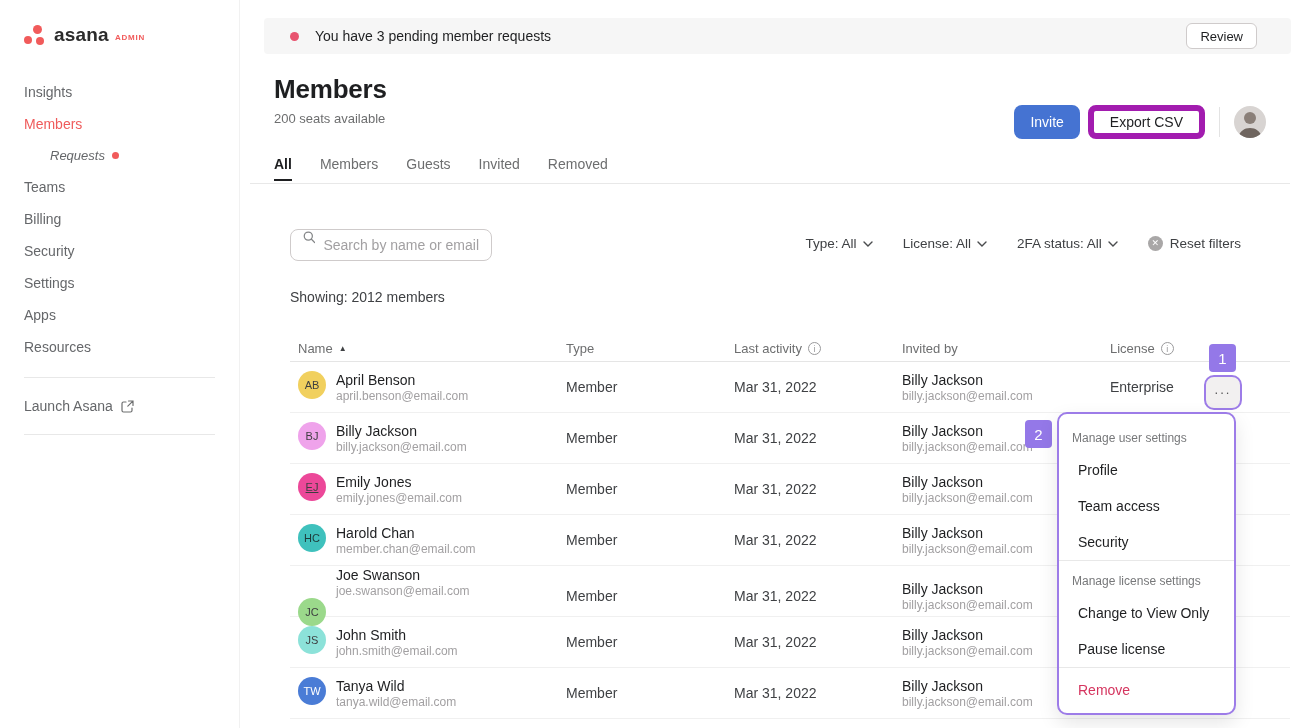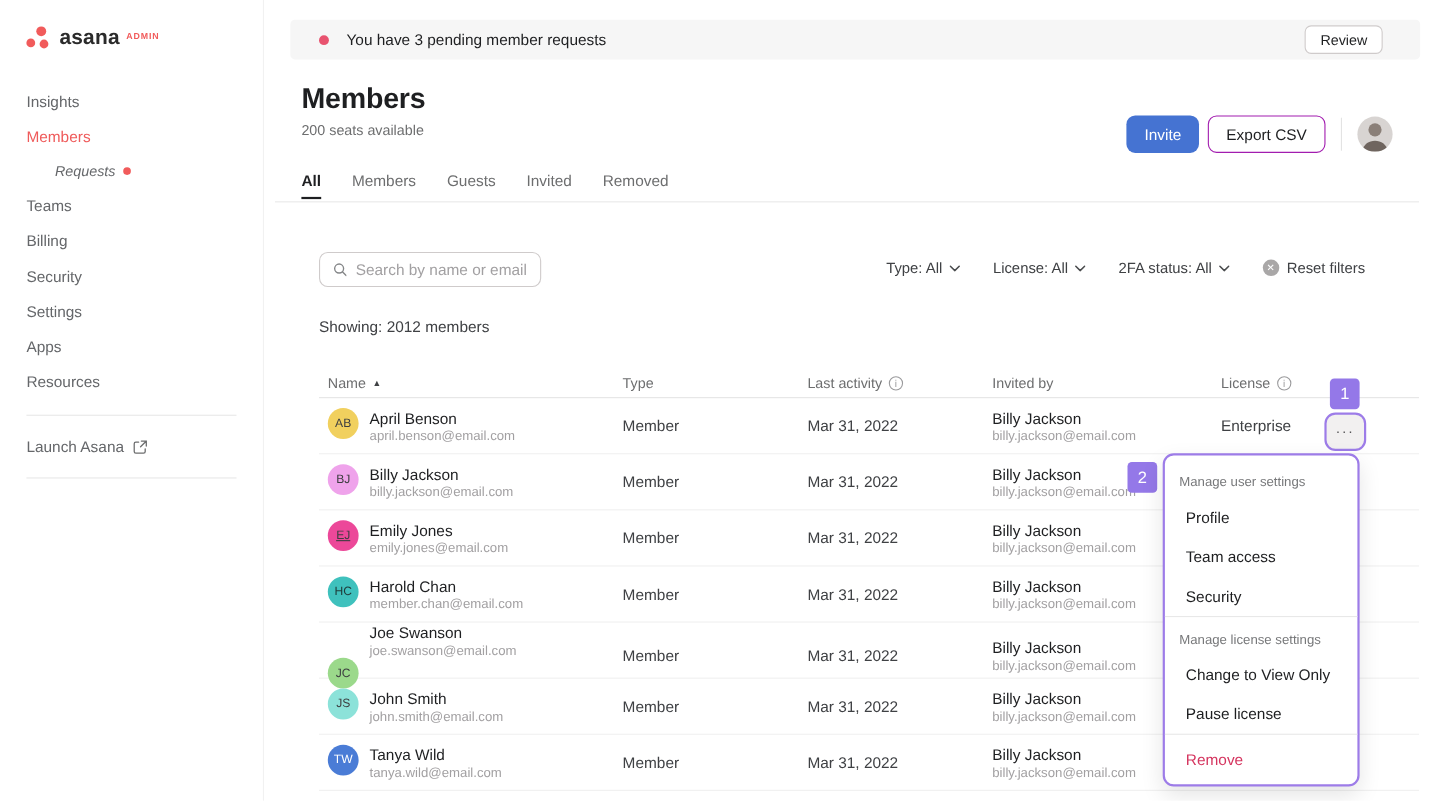--- a/index.html
+++ b/index.html
@@ -6,21 +6,21 @@
   html,body { width:1300px; height:728px; }
   body {
     font-family:"Liberation Sans", sans-serif;
     background:#ffffff; color:#1e1f21;
     position:relative; overflow:hidden;
     display:flex;
   }
 
   
   .sidebar { width:240px; flex:0 0 240px; height:100%; background:#fff; border-right:1px solid #f1f1f1; padding:24px 24px 0 24px; }
-  .logo-row { display:flex; cursor:pointer; }
+  .logo-row { display:flex; align-items:center; cursor:pointer; }
   .logo-dots { position:relative; width:22px; height:20px; margin-right:8px; }
   .logo-dots i { position:absolute; border-radius:50%; background:#f15b5b; }
   .logo-dots i:nth-child(1){ width:9px; height:9px; left:9px; top:0; }
   .logo-dots i:nth-child(2){ width:8px; height:8px; left:0;  top:11px; }
   .logo-dots i:nth-child(3){ width:8px; height:8px; left:12px; top:12px; }
   .logo-word { font-size:19px; font-weight:bold; letter-spacing:.2px; color:#2b2b2b; }
   .logo-suffix { font-size:8px; font-weight:bold; letter-spacing:.8px; color:#f15b5b; margin-left:6px; margin-top:4px; }
   .nav { margin-top:30px; }
   .nav-item { font-size:14px; color:#65676a; padding:8px 0; cursor:pointer; display:flex; align-items:center; }
   .nav-item.active { color:#ef5b5b; }
@@ -35,31 +35,31 @@
   .banner { margin:18px 9px 0 24px; height:36px; background:#f6f6f6; border-radius:4px; display:flex; align-items:center; position:relative; }
   .banner-dot { width:9px; height:9px; border-radius:50%; background:#e8536f; margin-left:26px; }
   .banner-text { font-size:14px; color:#1e1f21; margin-left:16px; }
   .review-btn { position:absolute; right:34px; top:5px; height:26px; padding:0 13px; background:#fff; border:1px solid #cfcbcb; border-radius:6px; font-size:13px; color:#1e1f21; cursor:pointer; font-family:inherit; }
 
   .page-title { margin:20px 0 0 34px; font-size:26px; font-weight:bold; letter-spacing:-.2px; color:#1e1f21; }
   .page-subtitle { margin:6px 0 0 34px; font-size:13px; color:#6d6e6f; }
 
   .header-actions { position:absolute; top:105px; right:34px; display:flex; align-items:center; }
   .invite-btn { height:34px; padding:0 16px; background:#4573d2; color:#fff; border:none; border-radius:8px; font-size:14px; cursor:pointer; font-family:inherit; }
-  .export-btn { height:34px; padding:0 16px; background:#fff; color:#1e1f21; border:1px solid #a21caf; border-radius:8px; font-size:14px; margin-left:8px; cursor:pointer; font-family:inherit; }
+  .export-btn { height:34px; padding:0 16px; background:#fff; color:#1e1f21; border:6px solid #a21caf; border-radius:8px; font-size:14px; margin-left:8px; cursor:pointer; font-family:inherit; }
   .v-sep { width:1px; height:30px; background:#e3e3e3; margin:0 14px; }
   .avatar { width:32px; height:32px; border-radius:50%; background:#d8d4d2; overflow:hidden; cursor:pointer; display:flex; align-items:flex-end; justify-content:center; }
 
   .tabs { display:flex; gap:28px; margin:30px 0 0 34px; }
   .tab { font-size:14px; color:#6d6e6f; padding-bottom:9px; cursor:pointer; position:relative; }
   .tab.active { color:#1e1f21; font-weight:bold; }
   .tab.active::after { content:""; position:absolute; left:0; right:0; bottom:0; height:2px; background:#1e1f21; }
   .tabs-divider { border:none; border-top:1px solid #e8e8e8; margin:2px 10px 0 10px; }
 
-  .search-wrap { margin:45px 0 0 50px; width:202px; height:32px; border:1px solid #cfcbcb; border-radius:8px; display:flex; align-items:center; padding:0 12px; background:#fff; }
+  .search-wrap { margin:45px 0 0 50px; width:202px; height:32px; border:1px solid #cfcbcb; border-radius:8px; display:flex; padding:0 12px; background:#fff; }
   .search-wrap input { border:none; outline:none; font-size:14px; color:#1e1f21; width:100%; margin-left:8px; font-family:inherit; }
   .search-wrap input::placeholder { color:#a2a0a2; }
 
   .filters { position:absolute; top:236px; right:59px; display:flex; align-items:center; gap:30px; font-size:13.5px; color:#3f4144; }
   .filter { display:flex; align-items:center; gap:6px; cursor:pointer; }
   .reset { display:flex; align-items:center; gap:7px; cursor:pointer; color:#3f4144; }
   .reset-icon { width:15px; height:15px; border-radius:50%; background:#a9a7a7; color:#fff; font-size:9px; line-height:15px; text-align:center; }
 
   .showing { margin:28px 0 0 50px; font-size:14px; color:#3f4144; }
 

